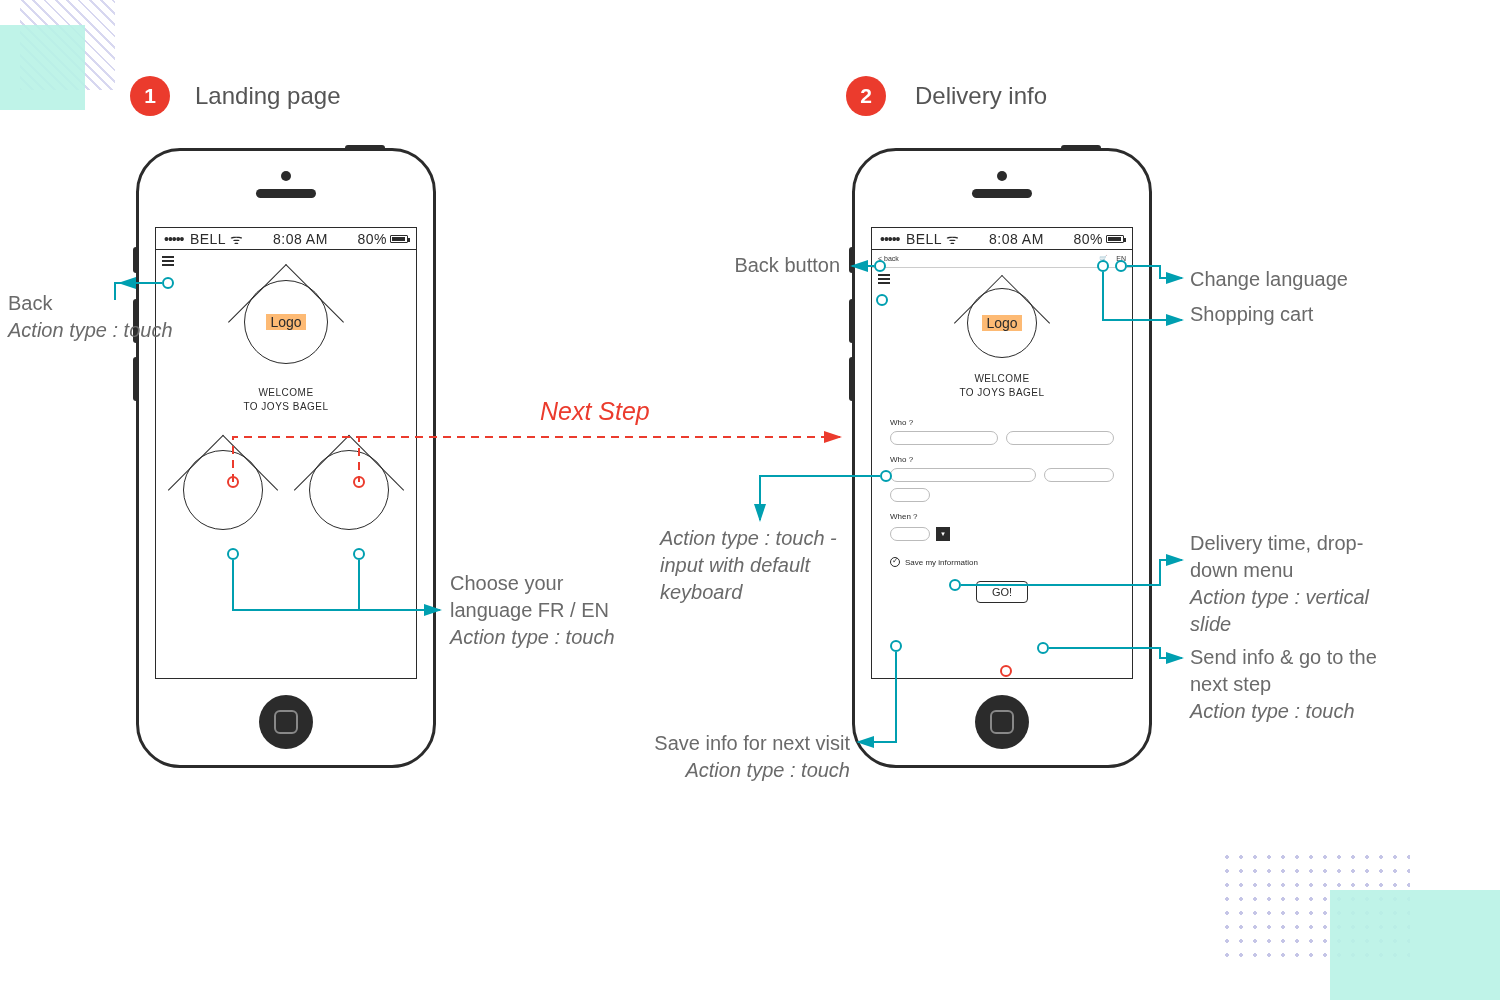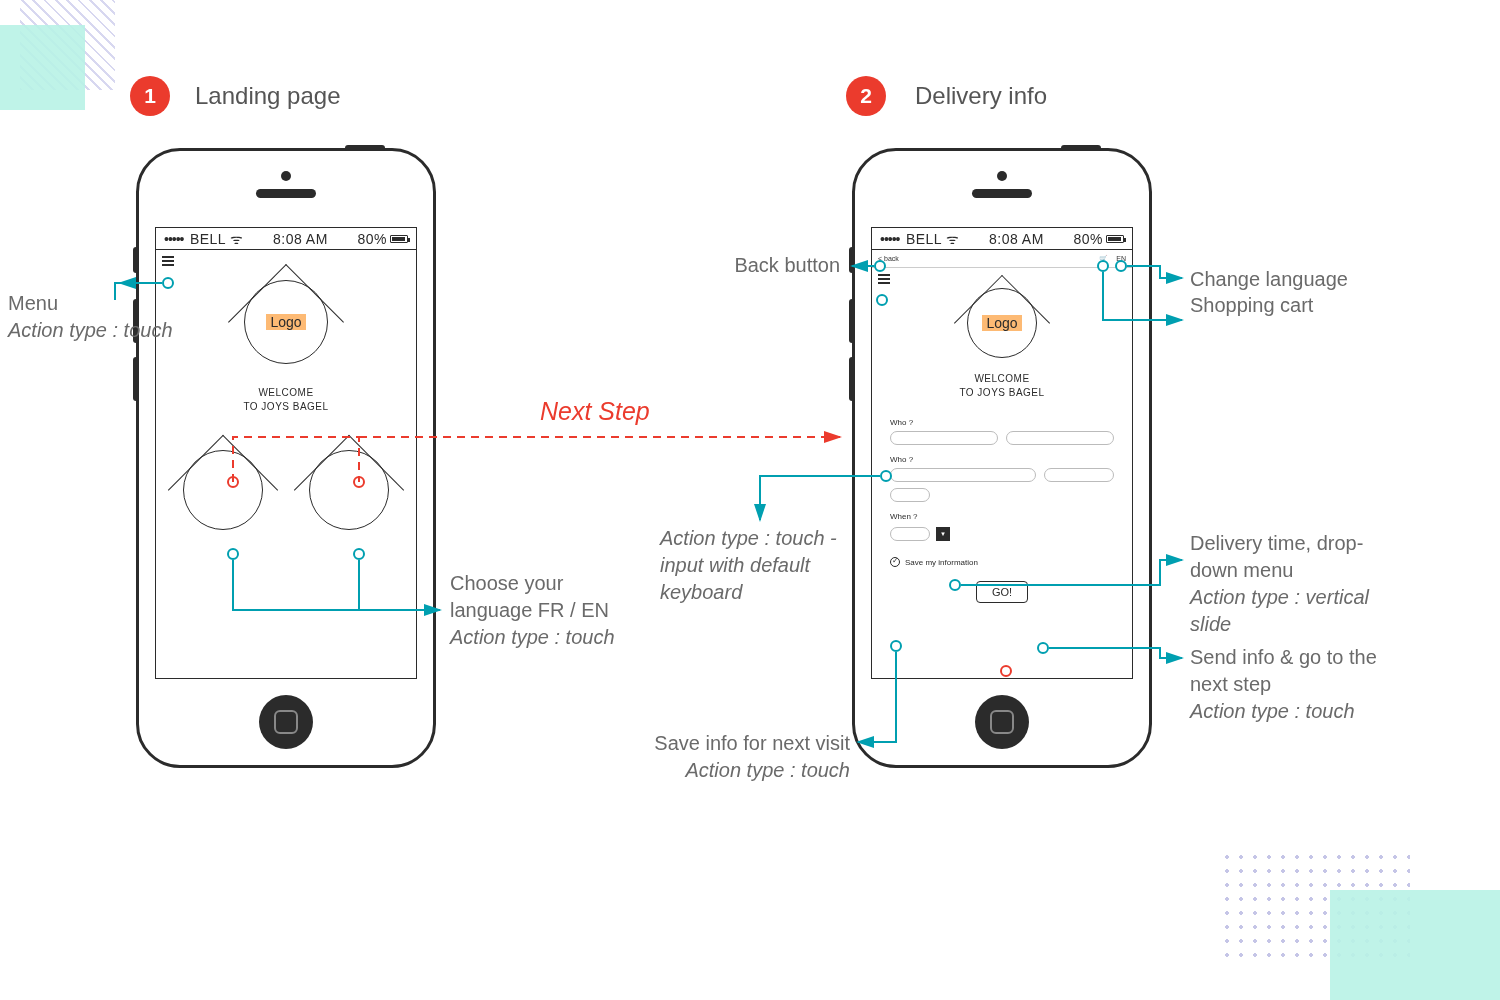--- a/index.html
+++ b/index.html
@@ -174,32 +174,32 @@
         </div>
       <div class="save-row">
           <div class="chk"></div>
           <span>Save my information</span>
         </div>
       <div class="go">GO!</div>
     </div>
   </div>
 </div>
 
-<div class="ann" style="left:8px;top:290px"><span>Menu</span><span class="sub">Action type : touch</span></div>
+<div class="ann" style="left:8px;top:290px"><span>Back</span><span class="sub">Action type : touch</span></div>
 
 <div class="ann right" style="left:450px;top:570px;width:200px"><span>Choose your language FR / EN</span><span class="sub">Action type : touch</span></div>
 
 <div class="next-label" style="left:540px;top:397px">Next Step</div>
 
 <div class="ann" style="left:680px;top:252px;text-align:right;width:160px">Back button</div>
 <div class="ann" style="left:660px;top:525px;width:190px"><span class="sub">Action type : touch - input with default keyboard</span></div>
 <div class="ann" style="left:570px;top:730px;text-align:right;width:280px"><span>Save info for next visit</span><span class="sub">Action type : touch</span></div>
 
 <div class="ann right" style="left:1190px;top:266px">Change language</div>
-<div class="ann right" style="left:1190px;top:292px">Shopping cart</div>
+<div class="ann right" style="left:1190px;top:301px">Shopping cart</div>
 <div class="ann right" style="left:1190px;top:530px;width:210px"><span>Delivery time, drop-down menu</span><span class="sub">Action type : vertical slide</span></div>
 <div class="ann right" style="left:1190px;top:644px;width:210px"><span>Send info &amp; go to the next step</span><span class="sub">Action type : touch</span></div>
 
 <div class="dot" style="left:162px;top:277px"></div>
 <div class="dot red" style="left:227px;top:476px"></div>
 <div class="dot red" style="left:353px;top:476px"></div>
 <div class="dot" style="left:227px;top:548px"></div>
 <div class="dot" style="left:353px;top:548px"></div>
 
 <div class="dot" style="left:874px;top:260px"></div>

